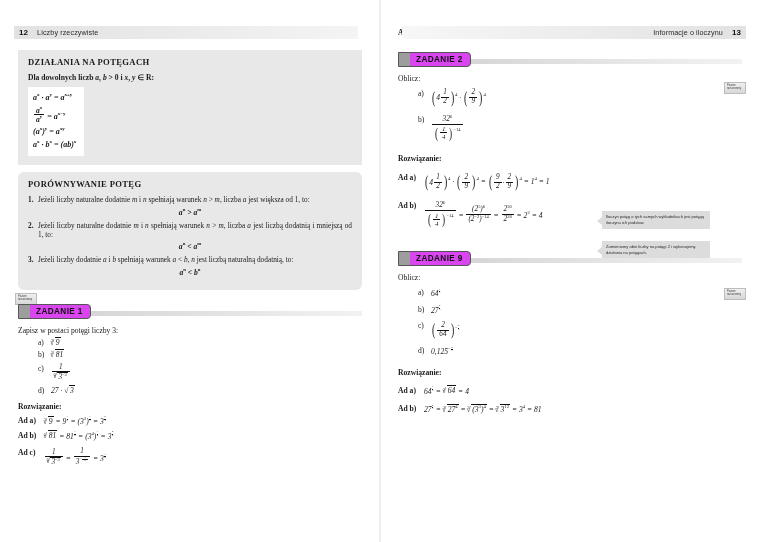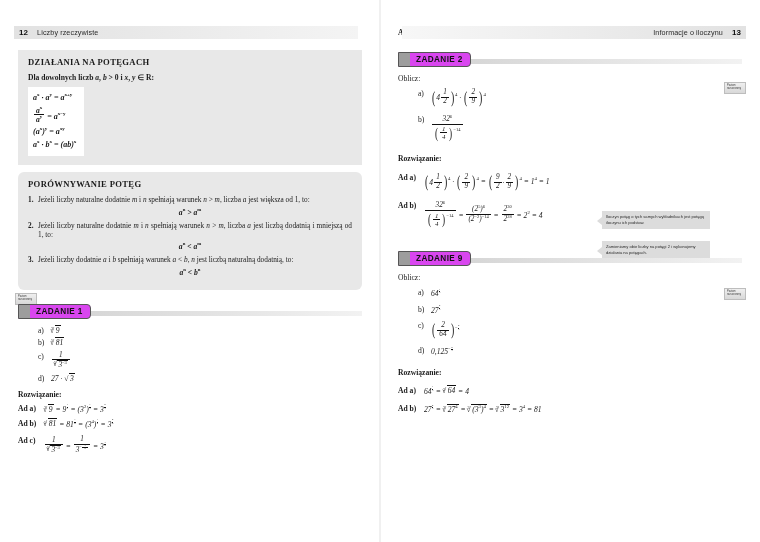--- a/index.html
+++ b/index.html
@@ -191,20 +191,21 @@
     <div class="mini-tab" style="left:15px;top:293px;">Poziom rozszerzony</div>
     <div class="zadanie" style="margin-top:14px;">
       <div class="zad-rule"></div>
       <div class="zad-chip">
         <span class="sq"></span>
         <span class="lbl">ZADANIE 1</span>
       </div>
     </div>
 
     <div class="body-txt">
+      <p class="prompt">Zapisz w postaci potęgi liczby 3:</p>
       <div class="items">
         <div class="item">
           <span class="mk">a)</span>
           <span class="m"><span class="rad"><span class="idx">3</span>√<span class="bar">9</span></span></span>
         </div>
         <div class="item">
           <span class="mk">b)</span>
           <span class="m"><span class="rad"><span class="idx">5</span>√<span class="bar">81</span></span></span>
         </div>
         <div class="item" style="margin:5px 0;">

